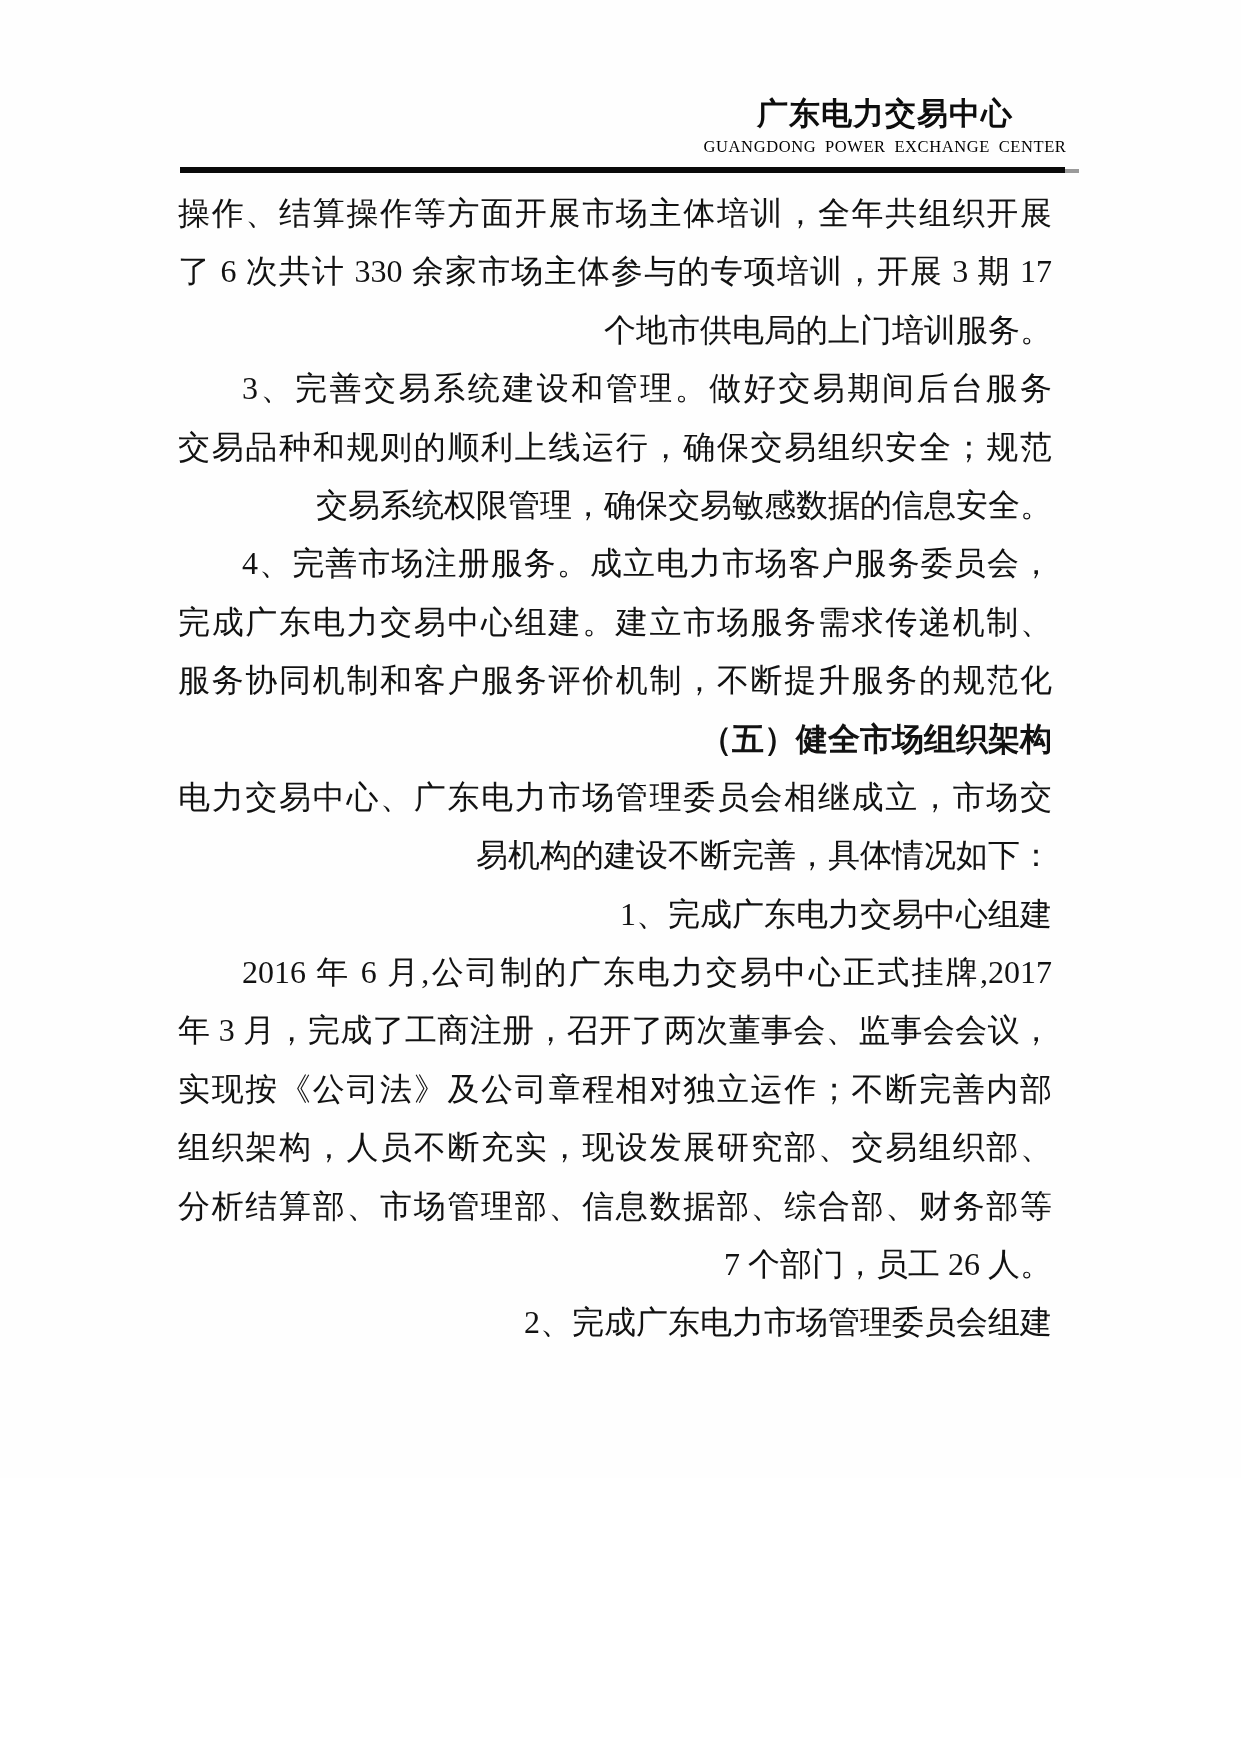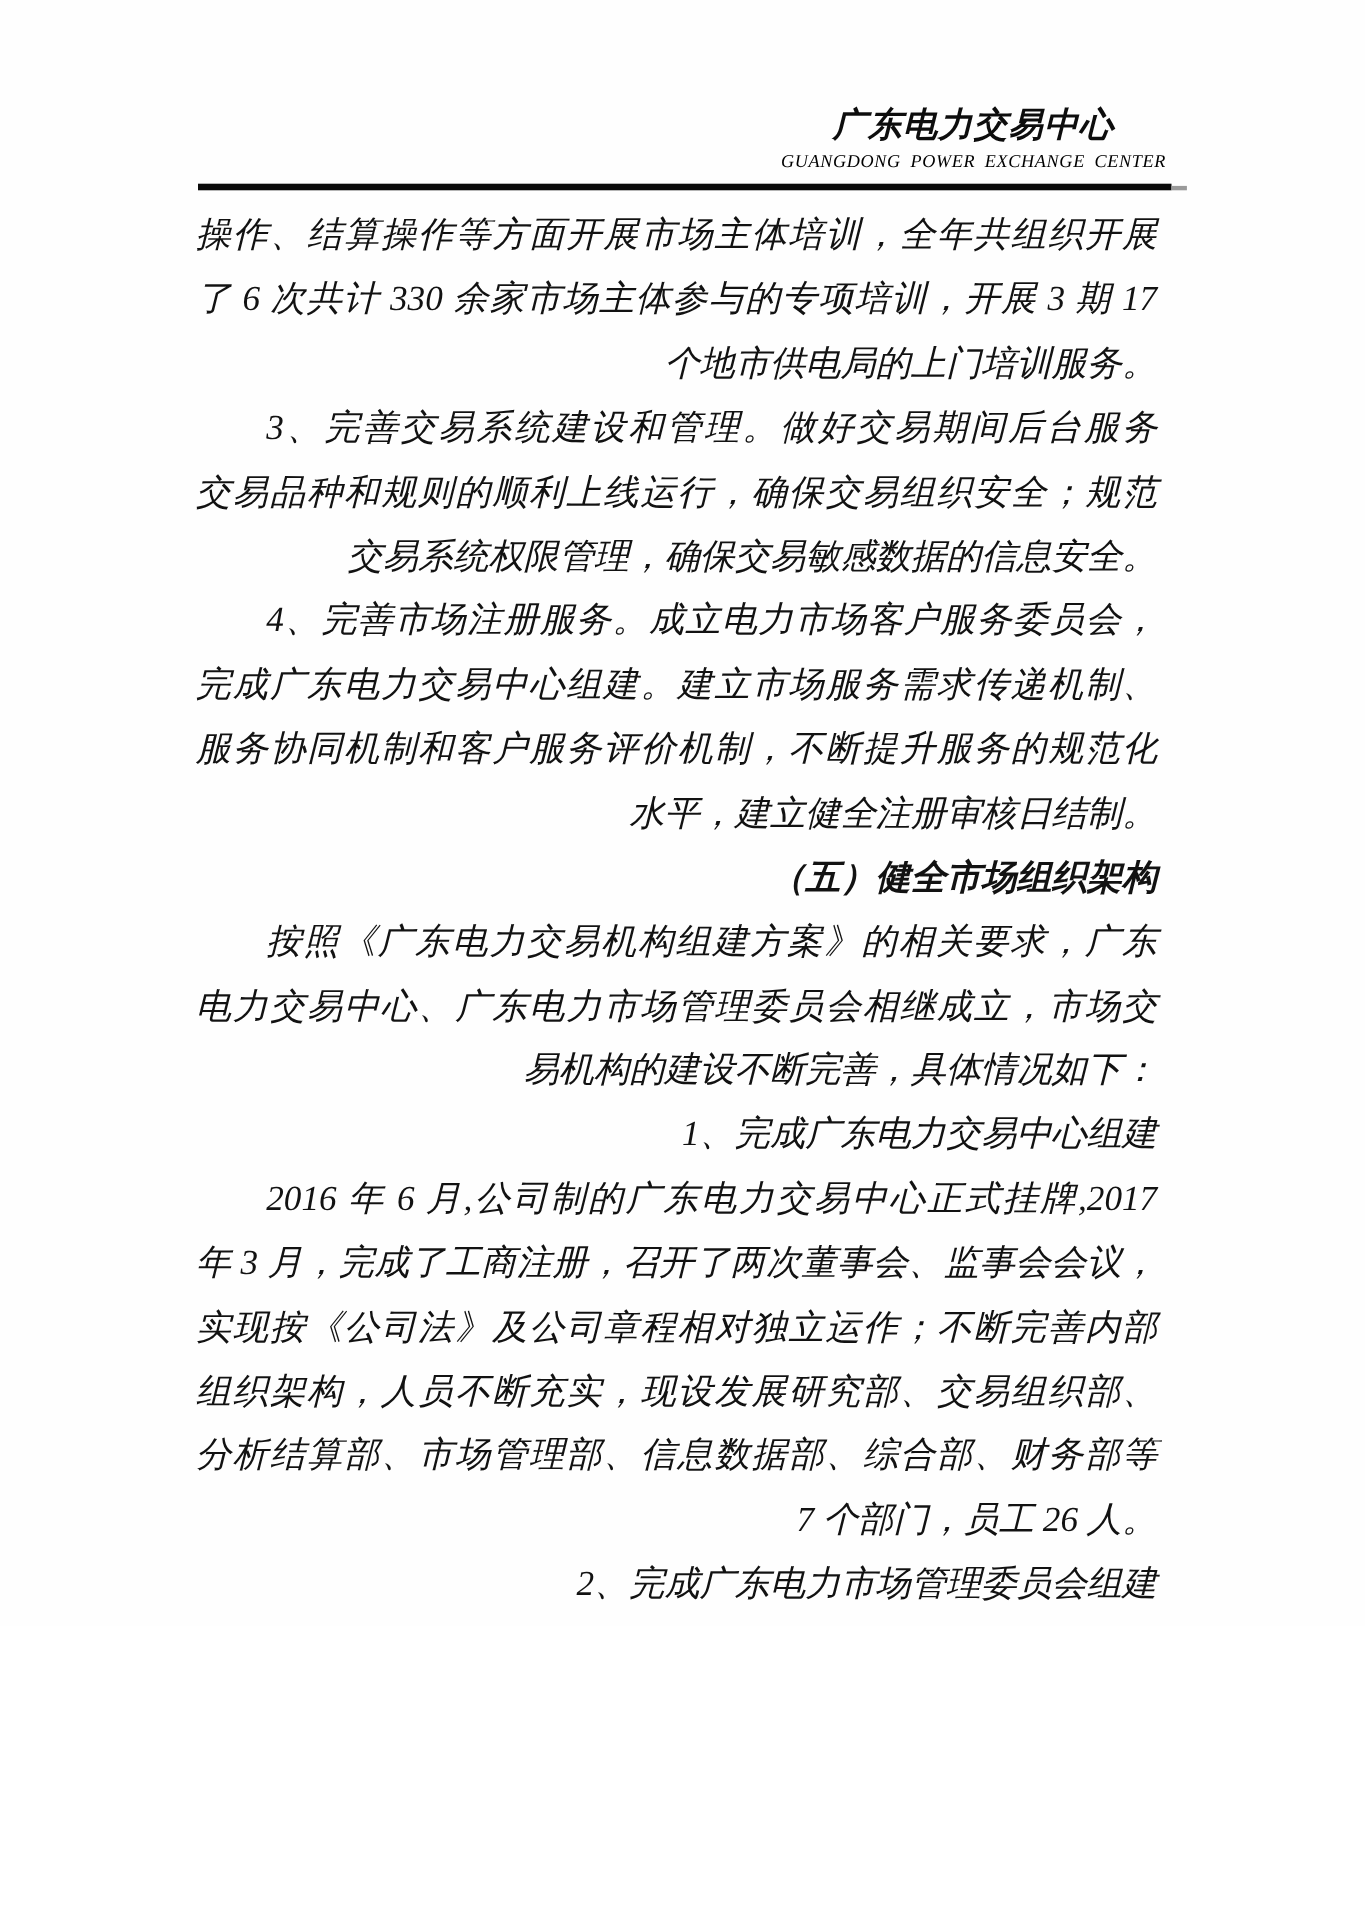--- a/index.html
+++ b/index.html
@@ -3,21 +3,20 @@
 <meta charset="utf-8">
 <style>
   html,body { margin:0; padding:0; background:#ffffff; }
   .page {
     position:relative;
     width:1241px; height:1478px;
     background:#fefefe;
     overflow:hidden;
     font-family:"Liberation Serif","DejaVu Serif",serif;
     color:#151515;
-    font-style:italic;
   }
 
   
   .header {
     position:absolute; left:700px; top:96px; width:370px;
     text-align:center;
   }
   .header .title-cn {
     font-family:"Liberation Sans","DejaVu Sans",sans-serif;
     font-weight:bold;
@@ -96,23 +95,21 @@
   <div class="body-text">
       <div class="line just">操作、结算操作等方面开展市场主体培训，全年共组织开展</div>
       <div class="line just">了 6 次共计 330 余家市场主体参与的专项培训，开展 3 期 17</div>
       <div class="line">个地市供电局的上门培训服务。</div>
       <div class="line indent just">3、完善交易系统建设和管理。做好交易期间后台服务</div>
       <div class="line just">交易品种和规则的顺利上线运行，确保交易组织安全；规范</div>
       <div class="line">交易系统权限管理，确保交易敏感数据的信息安全。</div>
       <div class="line indent just">4、完善市场注册服务。成立电力市场客户服务委员会，</div>
       <div class="line just">完成广东电力交易中心组建。建立市场服务需求传递机制、</div>
       <div class="line just">服务协同机制和客户服务评价机制，不断提升服务的规范化</div>
-      <div class="line">水平，建立健全注册审核日结制。</div>
       <div class="line indent bold">（五）健全市场组织架构</div>
-      <div class="line indent just">按照《广东电力交易机构组建方案》的相关要求，广东</div>
       <div class="line just">电力交易中心、广东电力市场管理委员会相继成立，市场交</div>
       <div class="line">易机构的建设不断完善，具体情况如下：</div>
       <div class="line indent">1、完成广东电力交易中心组建</div>
       <div class="line indent just">2016 年 6 月,公司制的广东电力交易中心正式挂牌,2017</div>
       <div class="line just">年 3 月，完成了工商注册，召开了两次董事会、监事会会议，</div>
       <div class="line just">实现按《公司法》及公司章程相对独立运作；不断完善内部</div>
       <div class="line just">组织架构，人员不断充实，现设发展研究部、交易组织部、</div>
       <div class="line just">分析结算部、市场管理部、信息数据部、综合部、财务部等</div>
       <div class="line">7 个部门，员工 26 人。</div>
       <div class="line indent">2、完成广东电力市场管理委员会组建</div>

